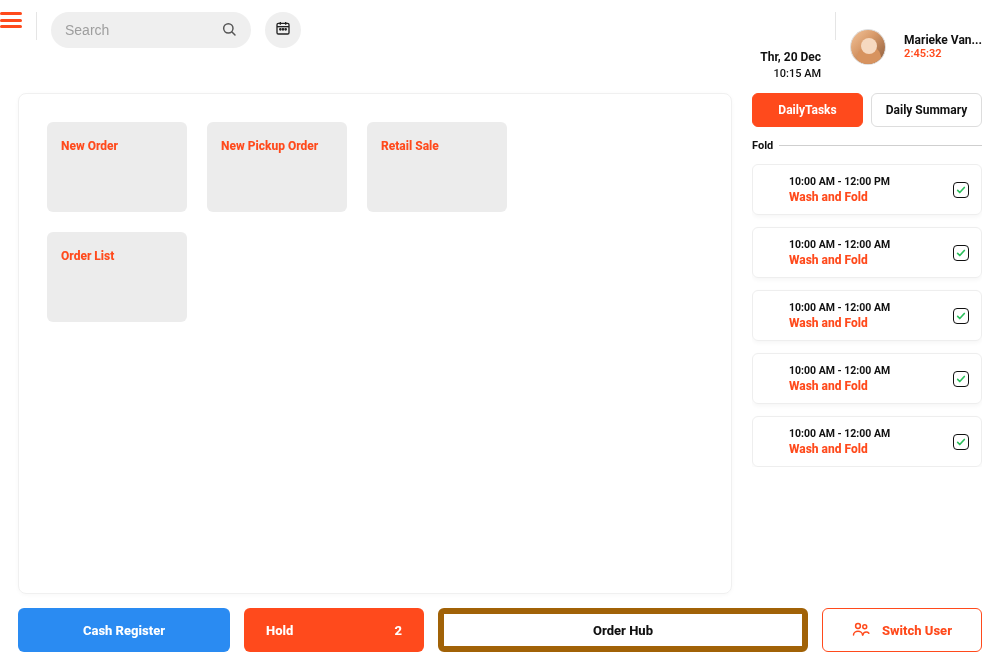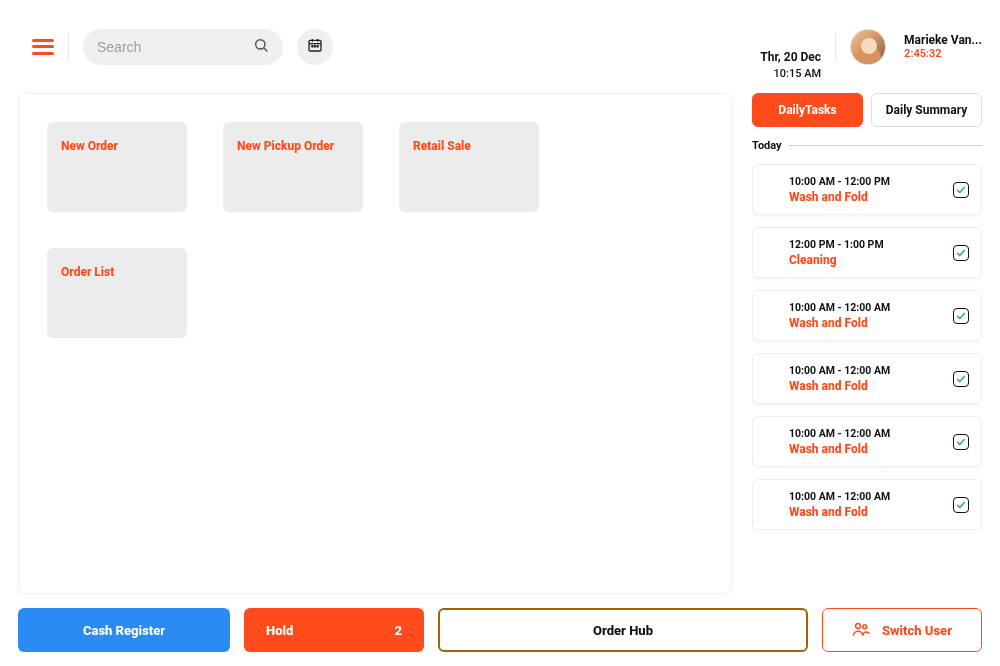--- a/index.html
+++ b/index.html
@@ -1,41 +1,41 @@
 <!DOCTYPE html>
 <html><head>
 <meta charset="utf-8">
 <style>
   * { box-sizing: border-box; margin: 0; padding: 0; }
   html, body { width: 1000px; height: 666px; font-family: -apple-system, BlinkMacSystemFont, "Segoe UI", Roboto, Arial, sans-serif; background: #fff; overflow: hidden; }
   .app { display: flex; flex-direction: column; height: 100%; }
 
   
-  .header { display: flex; align-items: center; padding: 12px 18px 12px 32px; gap: 14px; }
+  .header { display: flex; padding: 12px 18px 12px 0; gap: 14px; }
   .hamburger { width: 22px; height: 16px; display: flex; flex-direction: column; justify-content: space-between; cursor: pointer; }
   .hamburger span { display: block; height: 3px; background: #ff4a1c; border-radius: 2px; }
   .vdiv { width: 1px; height: 28px; background: #e5e5e5; }
   .search { flex: 0 0 200px; height: 36px; background: #efefef; border-radius: 18px; display: flex; align-items: center; padding: 0 14px; color: #9e9e9e; font-size: 14px; justify-content: space-between; }
   .search input { border: none; background: transparent; outline: none; font-size: 14px; width: 140px; color: #333; }
   .search input::placeholder { color: #9e9e9e; }
   .cal-btn { width: 36px; height: 36px; border-radius: 50%; background: #efefef; display: flex; align-items: center; justify-content: center; cursor: pointer; }
   .spacer { flex: 1; }
   .datetime { text-align: right; font-size: 12px; color: #111; font-weight: 700; line-height: 1.4; margin-top: 37px; }
   .datetime .time { font-weight: 500; font-size: 11px; }
   .user { display: flex; align-items: center; gap: 18px; }
   .avatar { width: 36px; height: 36px; border-radius: 50%; background: linear-gradient(135deg,#f2c49b 0%, #d99b6b 40%, #8a5a3a 100%); border: 1px solid #ddd; position: relative; overflow: hidden; }
   .avatar::after { content:""; position:absolute; left:10px; top:8px; width:16px; height:16px; border-radius:50%; background: #f6d9c0; box-shadow: 0 12px 0 4px #d7935f; }
   .user-meta { display: flex; flex-direction: column; font-size: 12px; }
   .user-name { font-weight: 700; color: #111; max-width: 90px; white-space: nowrap; overflow: hidden; text-overflow: ellipsis; }
   .user-time { color: #ff4a1c; font-size: 11px; font-weight: 600; }
 
   
   .body { flex: 1; display: flex; gap: 20px; padding: 0 18px 0 18px; min-height: 0; }
   .main-panel { flex: 1; border: 1px solid #f0f0f0; border-radius: 8px; padding: 28px 28px; box-shadow: 0 1px 4px rgba(0,0,0,0.03); }
-  .card-grid { display: grid; grid-template-columns: repeat(3, 140px); gap: 36px; }
+  .card-grid { display: grid; grid-template-columns: repeat(3, 140px); gap: 20px; }
   .action-card { width: 140px; height: 90px; background: #ececec; border-radius: 6px; padding: 16px 14px; cursor: pointer; }
   .action-card .label { font-size: 12px; font-weight: 800; color: #ff4a1c; line-height: 1.35; max-width: 100px; }
 
   
   .side { width: 230px; display: flex; flex-direction: column; gap: 12px; min-height: 0; }
   .tabs { display: flex; gap: 8px; }
   .tab { flex: 1; height: 34px; border-radius: 6px; display: flex; align-items: center; justify-content: center; font-size: 12px; font-weight: 700; cursor: pointer; border: 1px solid #ddd; background: #fff; color: #111; }
   .tab.active { background: #ff4a1c; color: #fff; border-color: #ff4a1c; }
   .today-label { font-size: 11px; font-weight: 700; color: #111; display: flex; align-items: center; gap: 6px; }
   .today-label::after { content:""; flex:1; height:1px; background:#cfcfcf; }
@@ -44,21 +44,21 @@
   .task-info { display: flex; flex-direction: column; gap: 2px; margin-left: 24px; }
   .task-time { font-size: 10.5px; font-weight: 700; color: #111; }
   .task-title { font-size: 12px; font-weight: 800; color: #ff4a1c; }
   .task-check { width: 16px; height: 16px; border: 1.6px solid #111; border-radius: 4px; display: flex; align-items: center; justify-content: center; }
 
   
   .footer { display: flex; gap: 14px; padding: 14px 18px 14px 18px; }
   .btn { height: 44px; border-radius: 6px; display: flex; align-items: center; justify-content: center; font-size: 13px; font-weight: 800; cursor: pointer; padding: 0 16px; }
   .btn-register { background: #2a8bf2; color: #fff; width: 212px; }
   .btn-hold { background: #ff4a1c; color: #fff; width: 180px; justify-content: space-between; padding: 0 22px; }
-  .btn-hub { flex: 1; border: 2px solid #a16207; background: #fff; color: #111; }
+  .btn-hub { flex: 1; border: 6px solid #a16207; background: #fff; color: #111; }
   .btn-switch { width: 160px; border: 1px solid #ff4a1c; color: #ff4a1c; background: #fff; gap: 12px; }
 </style>
 </head>
 <body>
 
 <div class="app">
 
   <div class="header">
     <div class="hamburger">
       <span></span>
@@ -120,38 +120,27 @@
           </div>
         </div>
     </div>
 
     <div class="side">
       <div class="tabs">
         <div class="tab active">DailyTasks</div>
         <div class="tab">Daily Summary</div>
       </div>
       <div class="today-label">
-          <span>Today</span>
+          <span>Fold</span>
         </div>
       <div class="task-list" id="task-list">
           <div class="task">
             <div class="task-info">
               <div class="task-time">10:00 AM - 12:00 PM</div>
               <div class="task-title">Wash and Fold</div>
-            </div>
-            <div class="task-check">
-              <svg width="10" height="10" viewBox="0 0 24 24" fill="none" stroke="#2bbf5b" stroke-width="4" stroke-linecap="round" stroke-linejoin="round">
-                <polyline points="4 13 9 18 20 6"></polyline>
-              </svg>
-            </div>
-          </div>
-          <div class="task">
-            <div class="task-info">
-              <div class="task-time">12:00 PM - 1:00 PM</div>
-              <div class="task-title">Cleaning</div>
             </div>
             <div class="task-check">
               <svg width="10" height="10" viewBox="0 0 24 24" fill="none" stroke="#2bbf5b" stroke-width="4" stroke-linecap="round" stroke-linejoin="round">
                 <polyline points="4 13 9 18 20 6"></polyline>
               </svg>
             </div>
           </div>
           <div class="task">
             <div class="task-info">
               <div class="task-time">10:00 AM - 12:00 AM</div>

